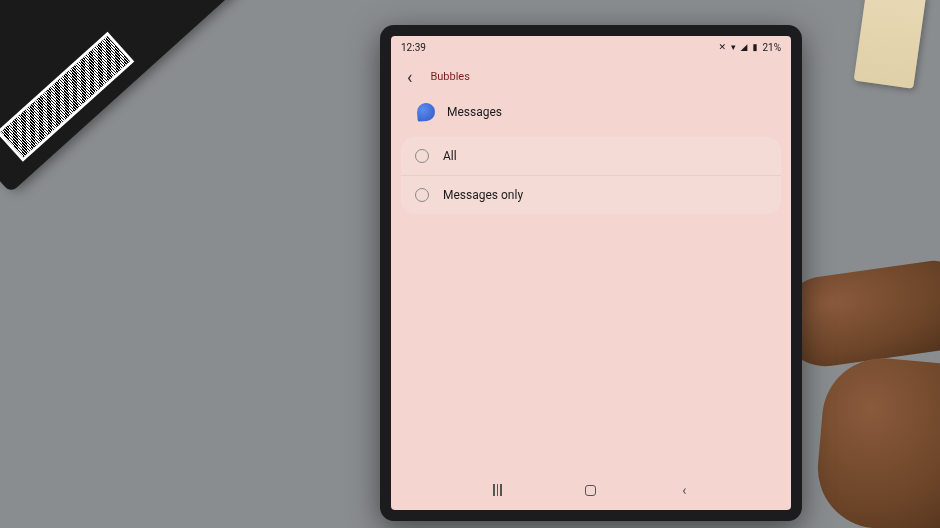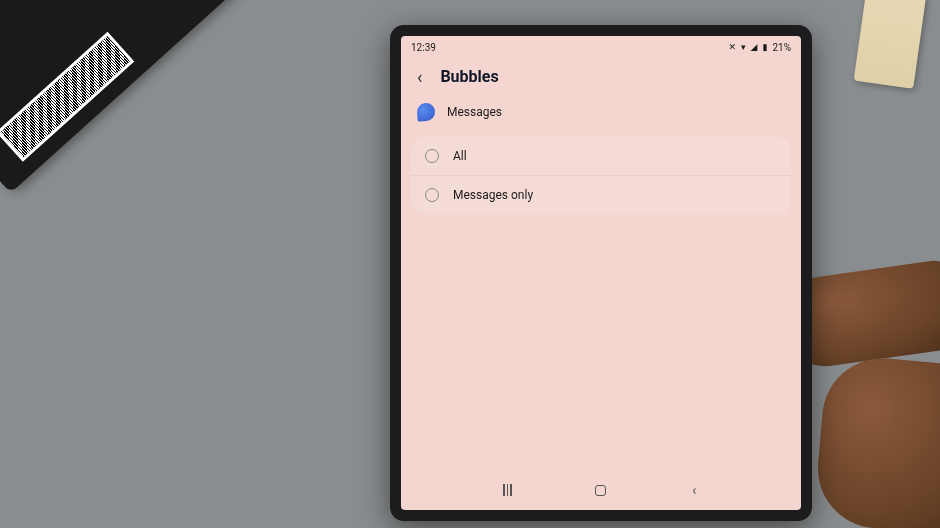--- a/index.html
+++ b/index.html
@@ -65,21 +65,21 @@
       width: 160px;
       height: 170px;
       background: radial-gradient(ellipse at 30% 30%, #8b5a3c 0%, #6b4428 60%, #4a2e1a 100%);
       border-radius: 60px 30px 30px 60px;
       transform: rotate(5deg);
     }
 
     
     .device {
       position: absolute;
-      left: 390px;
+      left: 380px;
       top: 25px;
       width: 422px;
       height: 496px;
       background: #1c1c1e;
       border-radius: 14px;
       padding: 11px;
       box-shadow: 0 8px 30px rgba(0,0,0,0.5);
     }
     .screen {
       width: 100%;
@@ -118,31 +118,31 @@
       gap: 14px;
       padding: 6px 12px 10px;
     }
     .back {
       font-size: 18px;
       color: #333;
       cursor: pointer;
       padding: 2px 4px;
     }
     .title {
-      font-size: 16px;
-      color: #0f172a;
-      font-weight: 700;
+      font-size: 11px;
+      color: #7f1d1d;
+      font-weight: 400;
     }
 
     
     .app-row {
       display: flex;
       align-items: center;
       gap: 12px;
-      padding: 4px 16px 12px;
+      padding: 4px 26px 12px;
     }
     .app-icon {
       width: 18px;
       height: 18px;
       background: radial-gradient(circle at 35% 35%, #5b8def, #3056c8);
       border-radius: 50% 50% 50% 10%;
       transform: rotate(-5deg);
     }
     .app-name {
       font-size: 12px;

